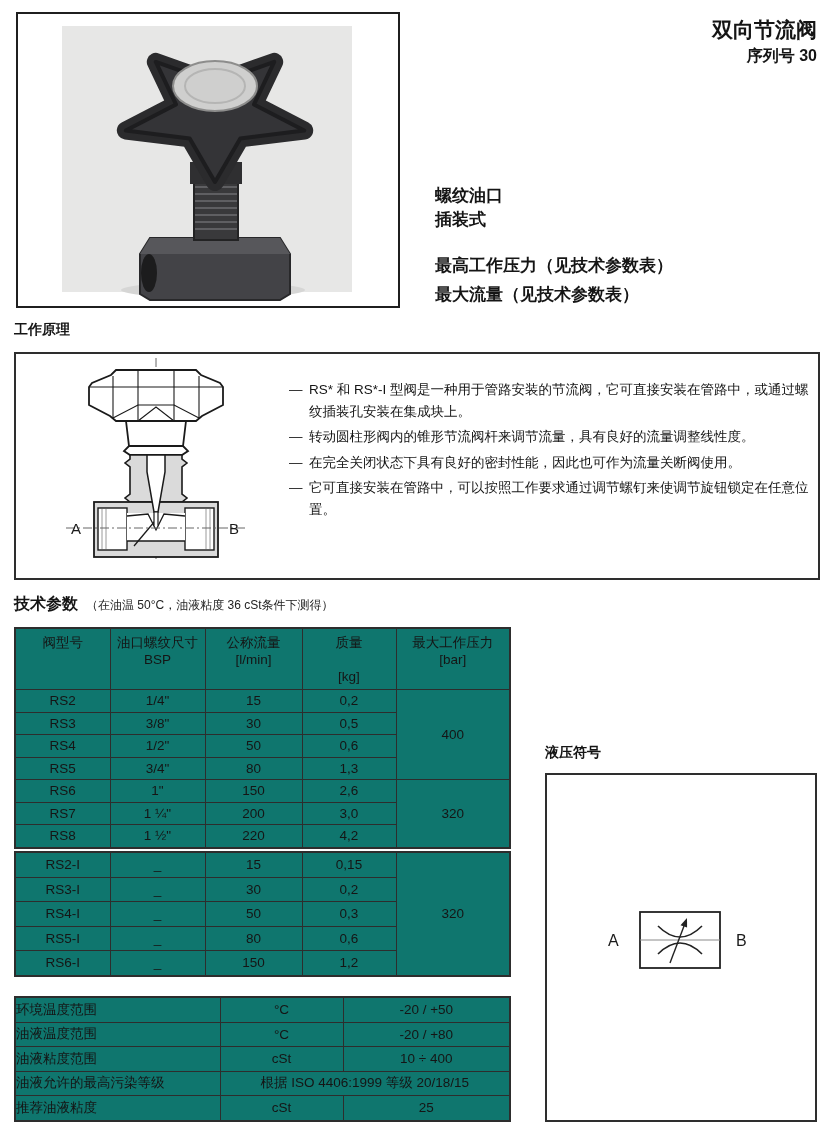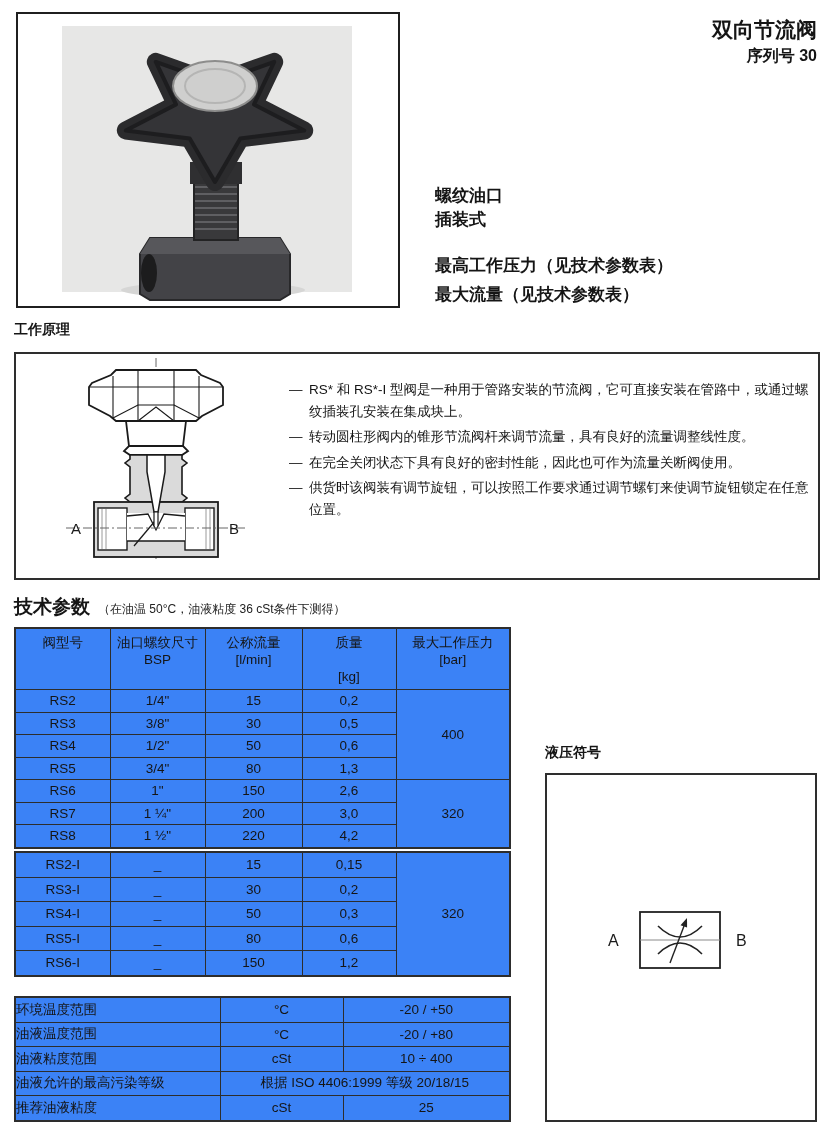--- a/index.html
+++ b/index.html
@@ -28,24 +28,24 @@
   #wp-title { left:14px; top:321px; font-size:14px; font-weight:bold; }
   #wp-box   { left:14px; top:352px; width:802px; height:224px; border:2px solid #2e2e2e; }
   #wp-drawing { left:56px; top:356px; }
   #wp-bullets { left:289px; top:379px; width:524px; font-size:13.5px; line-height:21.5px; }
   .bullet { display:flex; margin-bottom:4px; }
   .bullet .dash { flex:0 0 20px; }
   .bullet .btext { flex:1; }
 
   
   #tp-heading { left:14px; top:594px; }
-  #tp-heading .tp-title { font-size:19px; font-weight:bold; }
+  #tp-heading .tp-title { font-size:16px; font-weight:bold; }
   #tp-heading .tp-note  { font-size:12px; margin-left:8px; color:#222; }
 
-  table { border-collapse:collapse; table-layout:fixed; background:#3b82f6; }
+  table { border-collapse:collapse; table-layout:fixed; background:#0f766e; }
   table, td, th { border:1.5px solid #2d2d2d; }
   table { border-width:2px; }
   td, th { text-align:center; vertical-align:middle; padding:0; font-size:13.5px; color:#151515; overflow:hidden; }
 
   #table1 { left:14px; top:627px; }
   #table2 { left:14px; top:851px; }
   #table3 { left:14px; top:996px; }
   #table1 table, #table2 table, #table3 table { width:495px; }
   #table1 th { height:55px; vertical-align:top; padding-top:5px; font-weight:normal; line-height:17px; }
   #table1 td { height:21.5px; }
@@ -167,21 +167,21 @@
     <div class="bullet">
       <span class="dash">—</span>
       <span class="btext">转动圆柱形阀内的锥形节流阀杆来调节流量，具有良好的流量调整线性度。</span>
     </div>
     <div class="bullet">
       <span class="dash">—</span>
       <span class="btext">在完全关闭状态下具有良好的密封性能，因此也可作为流量关断阀使用。</span>
     </div>
     <div class="bullet">
       <span class="dash">—</span>
-      <span class="btext">供货时该阀装有调节旋钮，可以按照工作要求通过调节螺钉来使调节旋钮锁定在任意位置。</span>
+      <span class="btext">它可直接安装在管路中，可以按照工作要求通过调节螺钉来使调节旋钮锁定在任意位置。</span>
     </div>
   </div>
 
 <div class="abs" id="tp-heading">
   <span class="tp-title">技术参数</span><span class="tp-note">（在油温 50°C，油液粘度 36 cSt条件下测得）</span>
 </div>
 
 <div class="abs" id="table1">
   <table>
     <colgroup>

